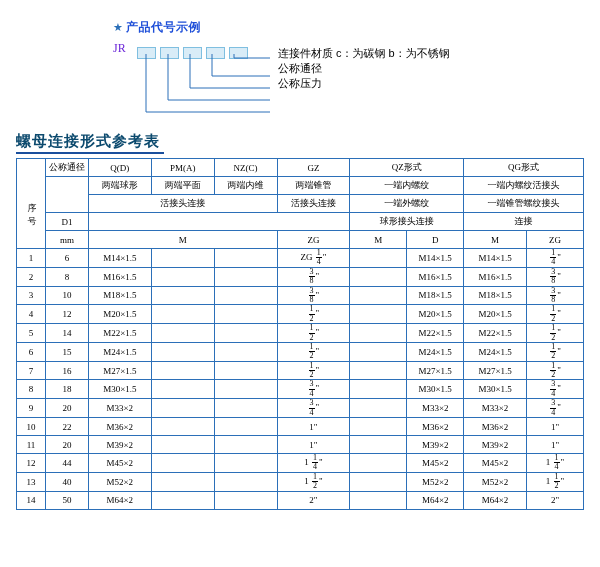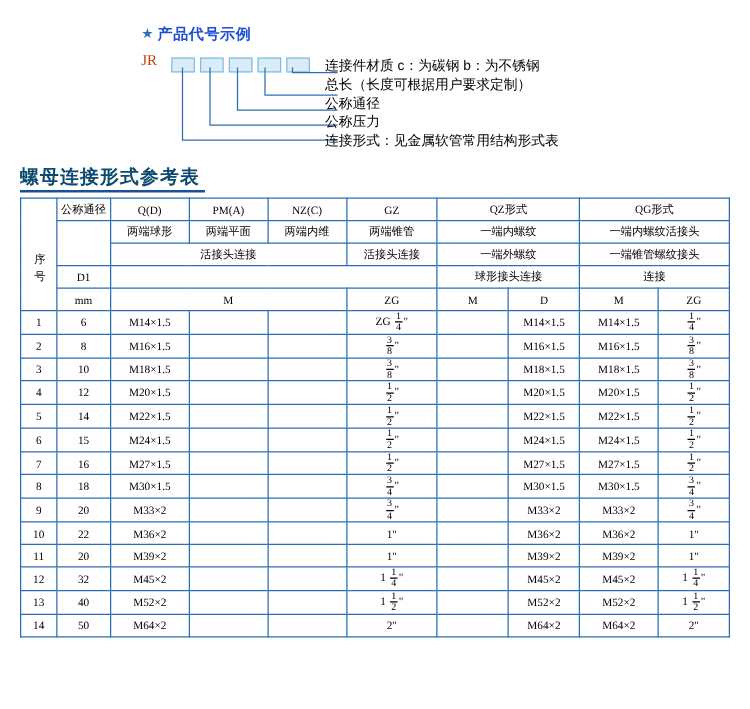--- a/index.html
+++ b/index.html
@@ -8,27 +8,27 @@
     background:#ffffff;
     font-family:"Liberation Sans","DejaVu Sans",sans-serif;
     color:#000;
     position:relative;
     overflow:hidden;
   }
   
   .codeblock{position:absolute;left:0;top:0;width:600px;height:128px;}
   .star{position:absolute;left:113px;top:22px;color:#2b6fb8;font-size:11px;line-height:11px;}
   .code-title{position:absolute;left:126px;top:19px;font-size:12px;color:#1d4ed8;font-weight:bold;letter-spacing:0.5px;}
-  .jr-label{position:absolute;left:113px;top:41px;font-size:12px;color:#c2410c;font-family:"Liberation Serif","DejaVu Serif",serif;}
+  .jr-label{position:absolute;left:113px;top:41px;font-size:12px;color:#6d28d9;font-family:"Liberation Serif","DejaVu Serif",serif;}
   .boxrow{position:absolute;left:137px;top:43px;}
   .boxrow span{
     display:inline-block;width:17px;height:10px;border:1px solid #7fbfe0;
     background:#d9ecf7;margin-right:4px;vertical-align:middle;
   }
-  .legend{position:absolute;left:260px;top:46px;font-size:11px;line-height:15px;}
+  .legend{position:absolute;left:278px;top:46px;font-size:11px;line-height:15px;}
   .legend div{white-space:nowrap;}
   
   .leaders{position:absolute;left:0;top:0;width:600px;height:130px;}
   
   .sect-title{position:absolute;left:16px;top:132px;font-size:15px;font-weight:bold;color:#0c4a6e;letter-spacing:1px;}
   .sect-underline{position:absolute;left:16px;top:152px;width:148px;height:2px;background:#1a4f9c;}
   
   table.main{
     position:absolute;left:16px;top:158px;
     border-collapse:collapse;
@@ -86,24 +86,22 @@
       <path d="M146,54 L146,112 L270,112"></path>
       <path d="M168,54 L168,100 L270,100"></path>
       <path d="M190,54 L190,88 L270,88"></path>
       <path d="M212,54 L212,76 L270,76"></path>
       <path d="M234,54 L234,58 L270,58"></path>
     </g>
   </svg>
 
   <div class="legend">
     <div>连接件材质  c：为碳钢  b：为不锈钢</div>
-    <div>总长（长度可根据用户要求定制）</div>
     <div>公称通径</div>
     <div>公称压力</div>
-    <div>连接形式：见金属软管常用结构形式表</div>
   </div>
 </div>
 
 <div class="sect-title">螺母连接形式参考表</div>
 <div class="sect-underline"></div>
 
 <table class="main">
   <tbody>
     <tr class="hdr">
       <td class="sn" rowspan="5"><span class="vert">序 号</span></td>
@@ -274,21 +272,21 @@
         <td class="c4"></td>
         <td class="c5"></td>
         <td class="c6">1"</td>
         <td class="c7"></td>
         <td class="c8">M39×2</td>
         <td class="c9">M39×2</td>
         <td class="c10">1"</td>
       </tr>
       <tr class="rowB">
         <td class="sn">12</td>
-        <td class="dn">32</td>
+        <td class="dn">44</td>
         <td class="c3">M45×2</td>
         <td class="c4"></td>
         <td class="c5"></td>
         <td class="c6"><span class="mixed">1&nbsp;<span class="fr"><span class="num">1</span><span class="den">4</span></span>"</span></td>
         <td class="c7"></td>
         <td class="c8">M45×2</td>
         <td class="c9">M45×2</td>
         <td class="c10"><span class="mixed">1&nbsp;<span class="fr"><span class="num">1</span><span class="den">4</span></span>"</span></td>
       </tr>
       <tr class="rowA">

